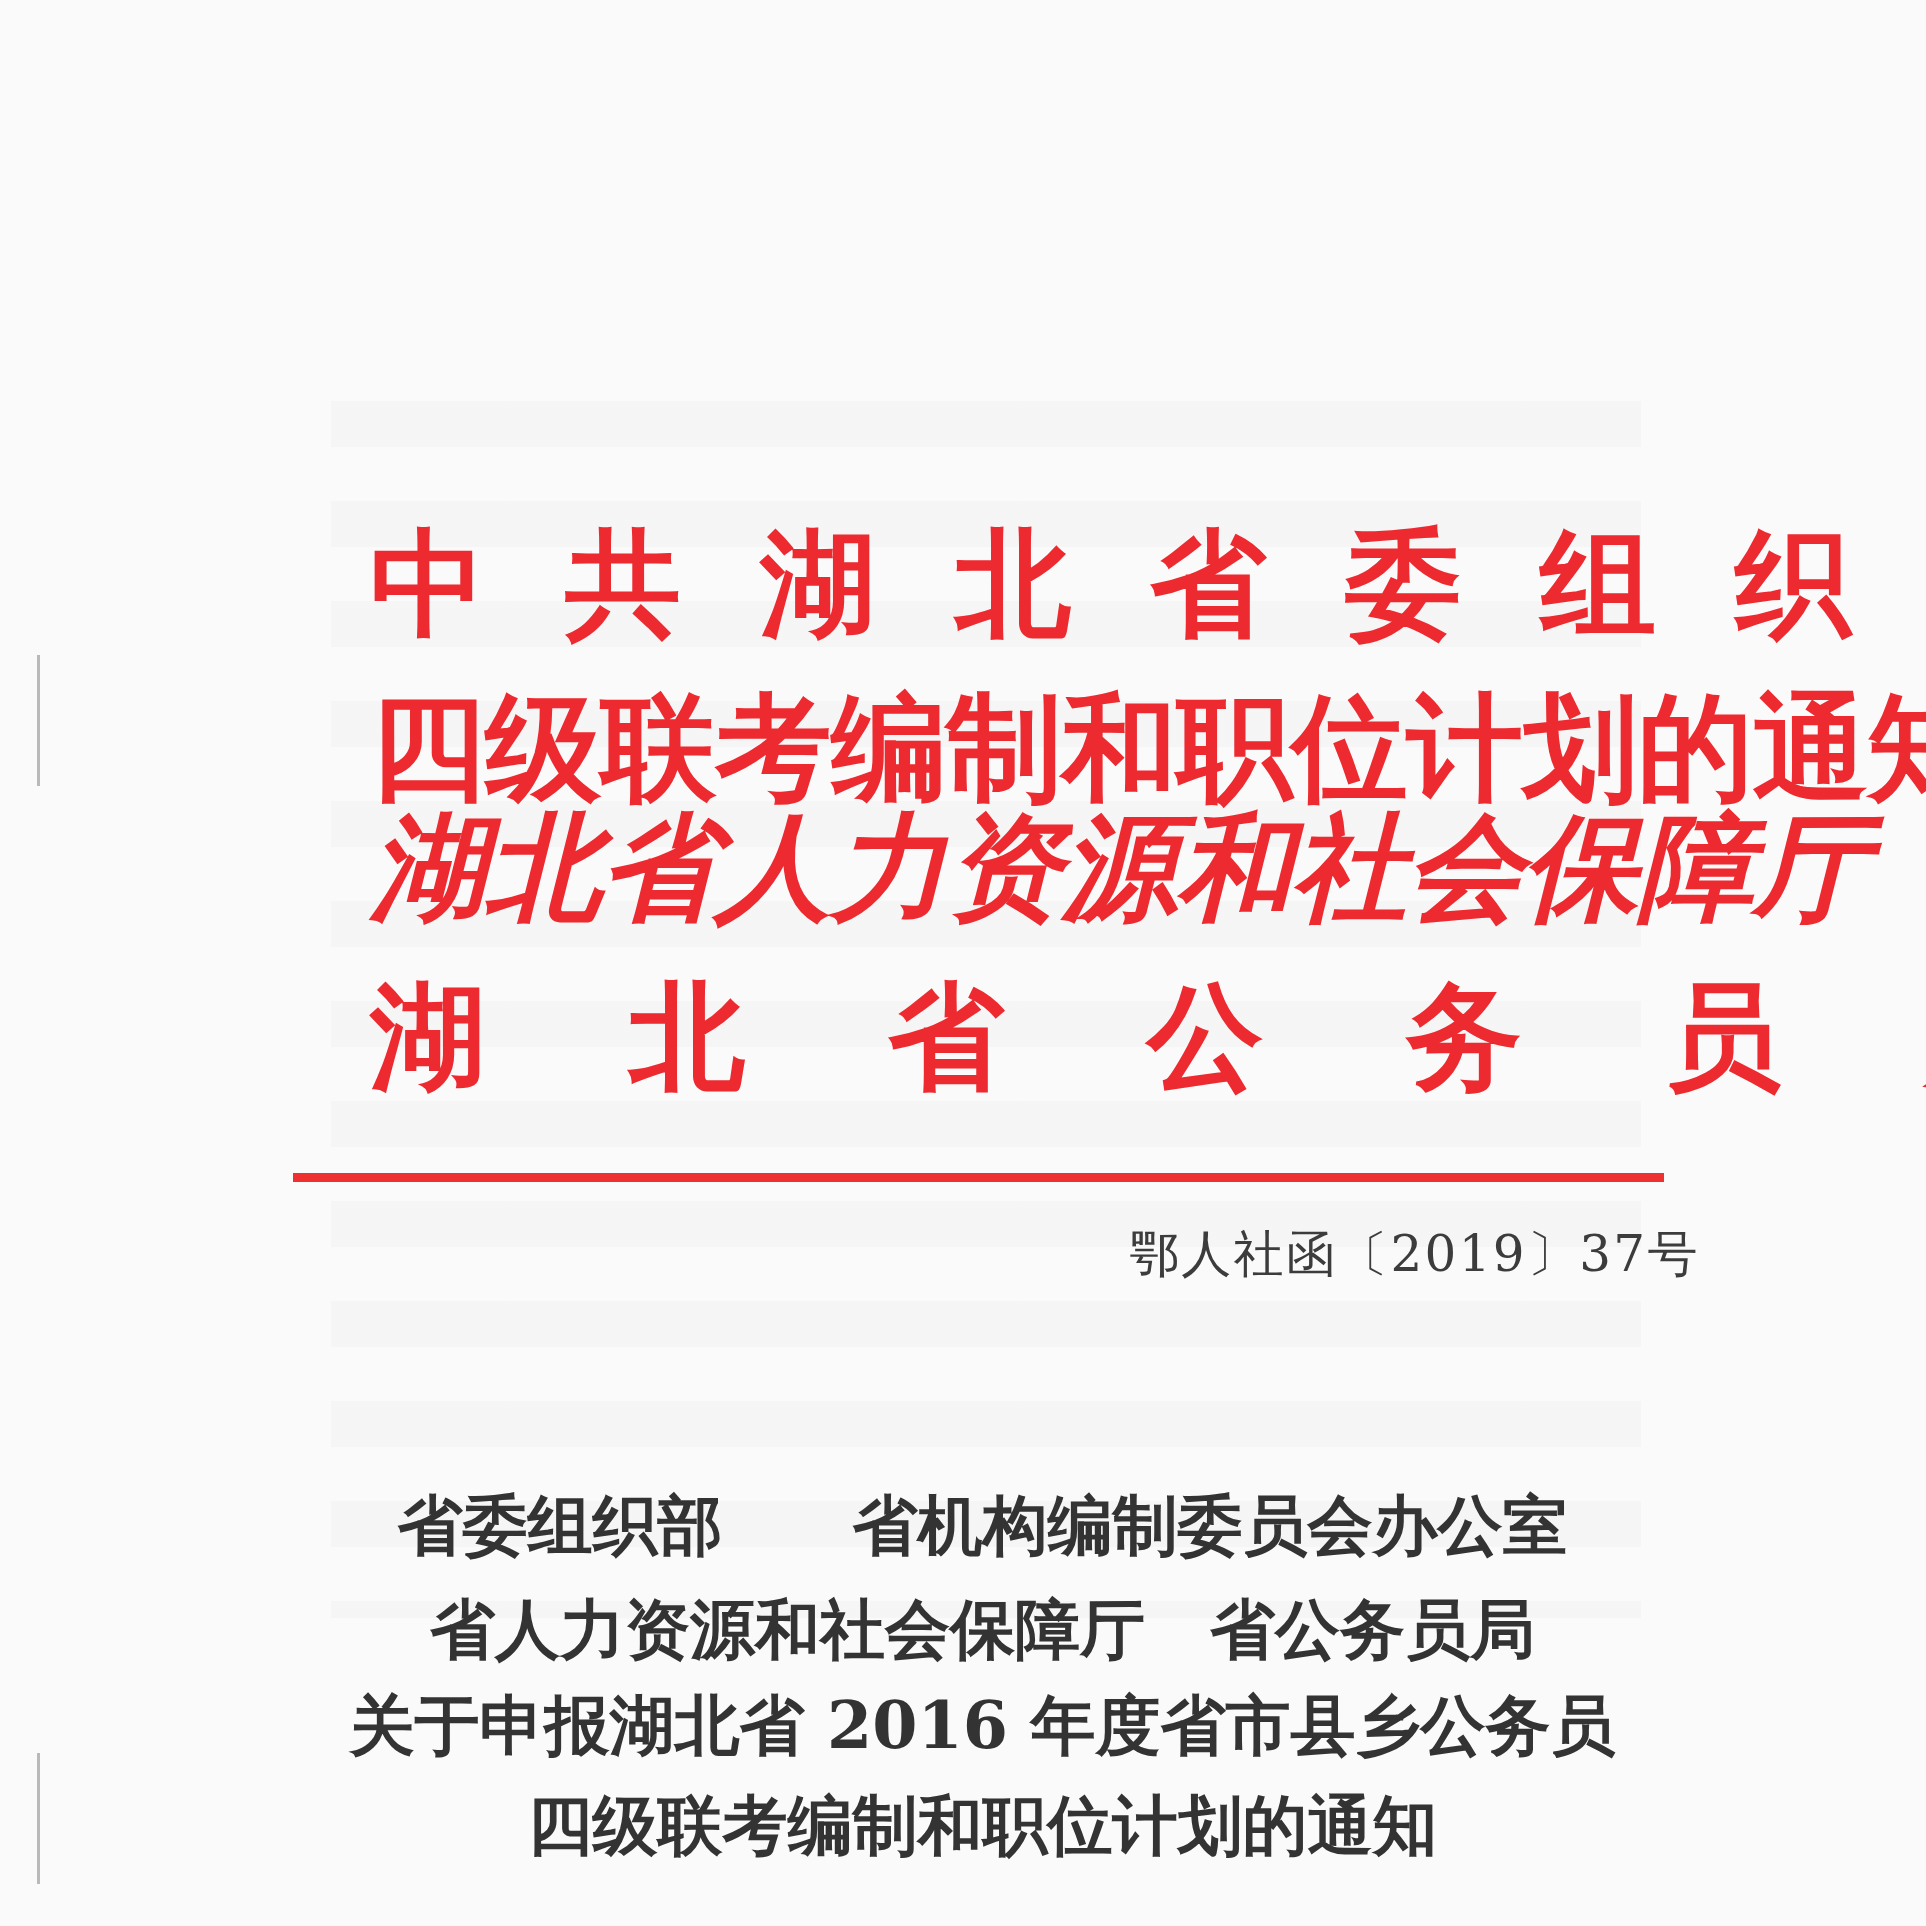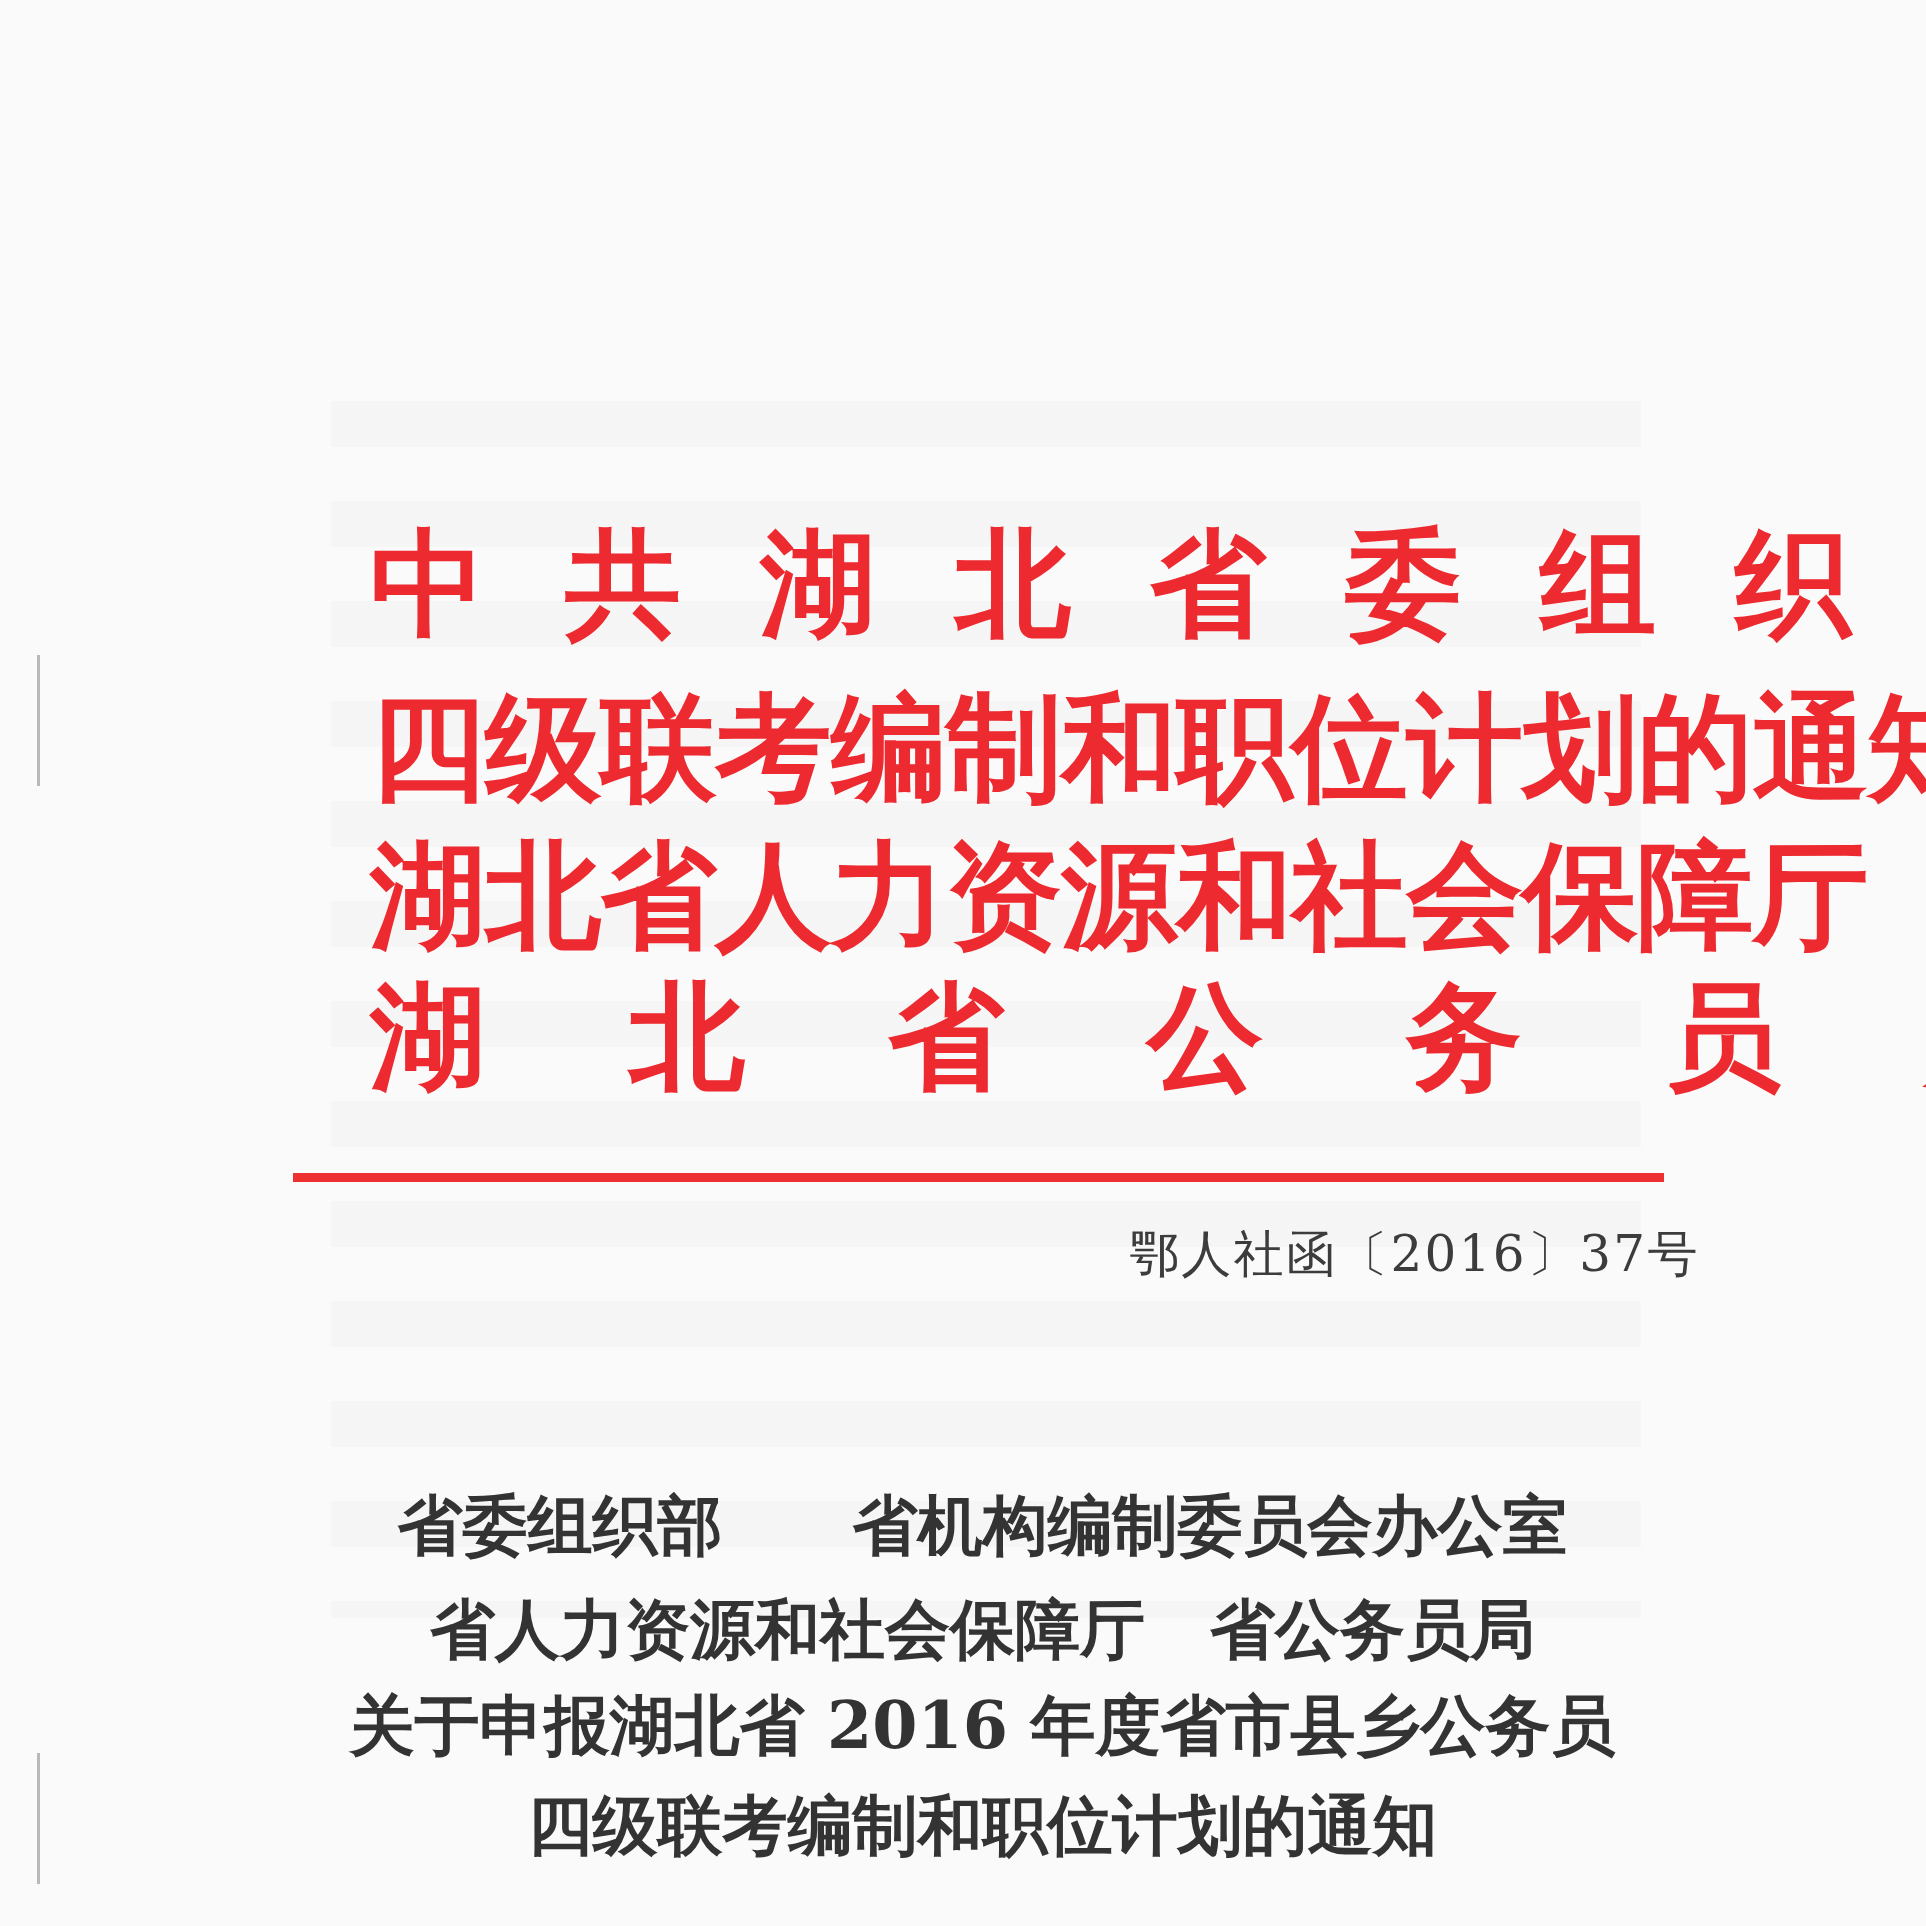--- a/index.html
+++ b/index.html
@@ -22,24 +22,24 @@
 <body>
 
 <div class="ghost"></div>
 <div class="binder"></div>
 <div class="binder b2"></div>
 
 <div class="abs hdr red spread" style="top:520px;">
   <span style="letter-spacing:79px;">中共湖北省委组织部</span>
 </div>
 <div class="abs hdr red" style="top:684px; letter-spacing:-0.8px;">四级联考编制和职位计划的通知</div>
-<div class="abs hdr red" style="top:832px; letter-spacing:-0.8px;">湖北省人力资源和社会保障厅</div>
+<div class="abs hdr red" style="top:804px; letter-spacing:-0.8px;font-style:italic;">湖北省人力资源和社会保障厅</div>
 <div class="abs hdr red" style="top:973px; letter-spacing:143px;">湖北省公务员局</div>
 
 <div class="abs rule"></div>
 
-<div class="abs docno">鄂人社函〔2016〕37号</div>
+<div class="abs docno">鄂人社函〔2019〕37号</div>
 
 <div class="abs title" style="top:1487px;">省委组织部　　省机构编制委员会办公室</div>
 <div class="abs title" style="top:1591px;">省人力资源和社会保障厅　省公务员局</div>
 <div class="abs title" style="top:1687px;">关于申报湖北省 2016 年度省市县乡公务员</div>
 <div class="abs title" style="top:1787px;">四级联考编制和职位计划的通知</div>
 
 
 </body></html>

